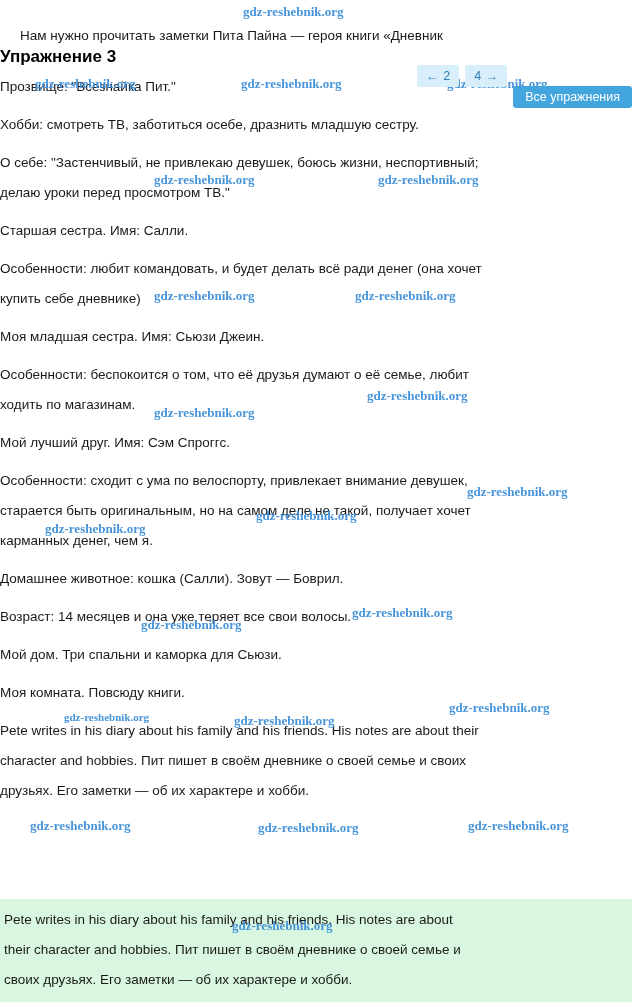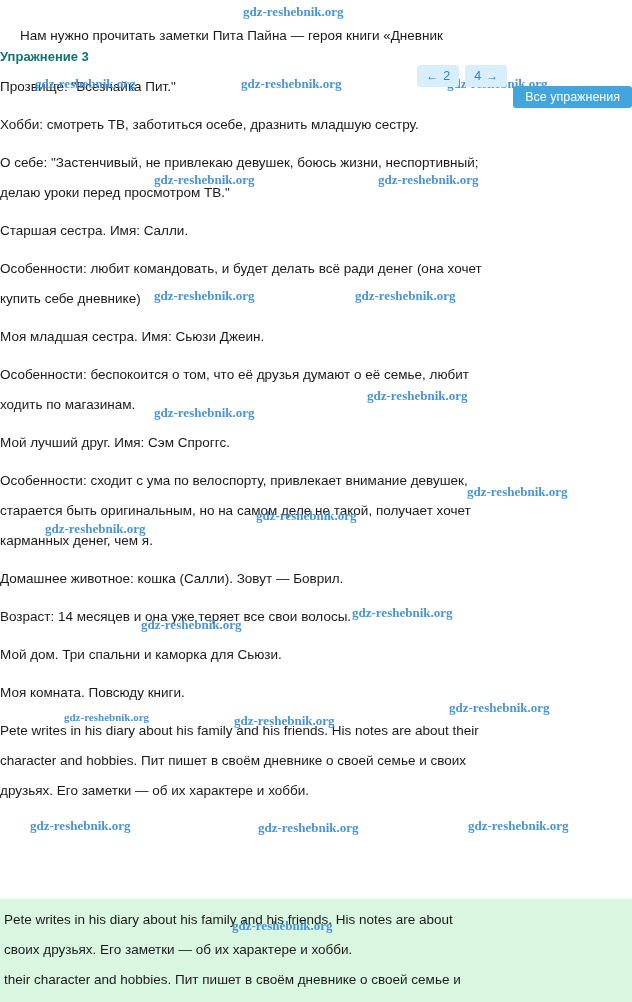--- a/index.html
+++ b/index.html
@@ -52,23 +52,23 @@
     left: 0;
     top: 44px;
     width: 632px;
     height: 26px;
     z-index: 6;
   }
   .ex-title {
     position: absolute;
     left: 0;
     top: 0;
-    font-size: 13px;
+    font-size: 17px;
     font-weight: bold;
-    color: #0f766e;
+    color: #000000;
     line-height: 26px;
   }
   .nav-group {
     position: absolute;
     right: 0;
     top: 0;
     display: flex;
     align-items: center;
     gap: 6px;
   }
@@ -210,17 +210,17 @@
     <div class="spacer-sm"></div>
     <p class="para">Моя комната. Повсюду книги.</p>
     <div class="spacer-sm"></div>
     <p class="para">Pete writes in his diary about his family and his friends. His notes are about their</p>
     <p class="para">character and hobbies. Пит пишет в своём дневнике о своей семье и своих</p>
     <p class="para">друзьях. Его заметки — об их характере и хобби.</p>
   </div>
 
   <div class="answer-box">
     <p class="para">Pete writes in his diary about his family and his friends. His notes are about</p>
+    <p class="para">their character and hobbies. Пит пишет в своём дневнике о своей семье и</p>
     <p class="para">своих друзьях. Его заметки — об их характере и хобби.</p>
-    <p class="para">their character and hobbies. Пит пишет в своём дневнике о своей семье и</p>
   </div>
 
 </div>
 
 </body></html>

